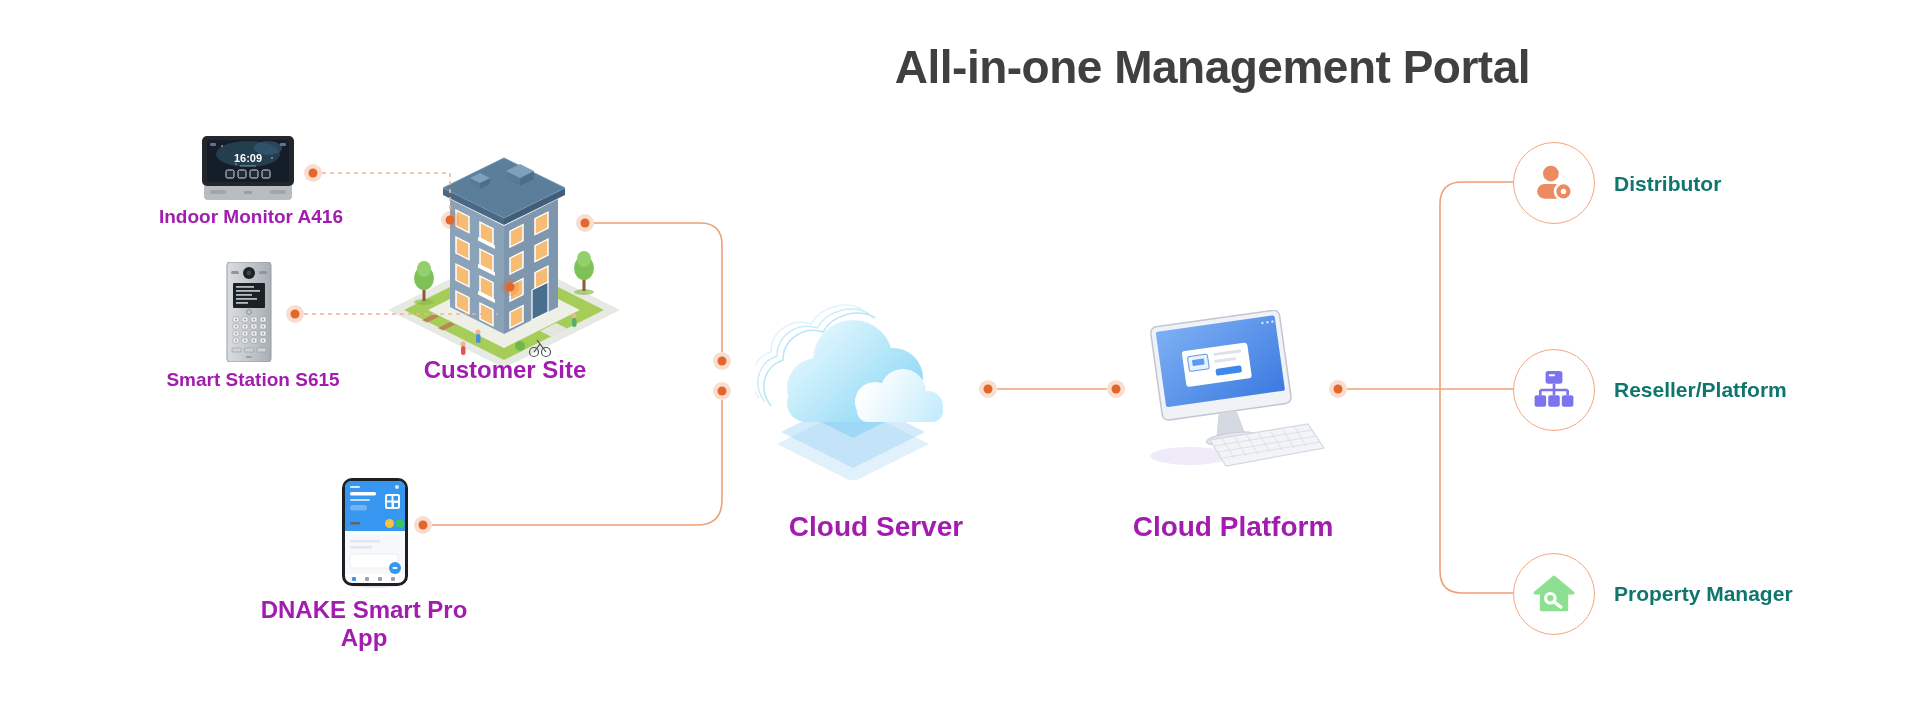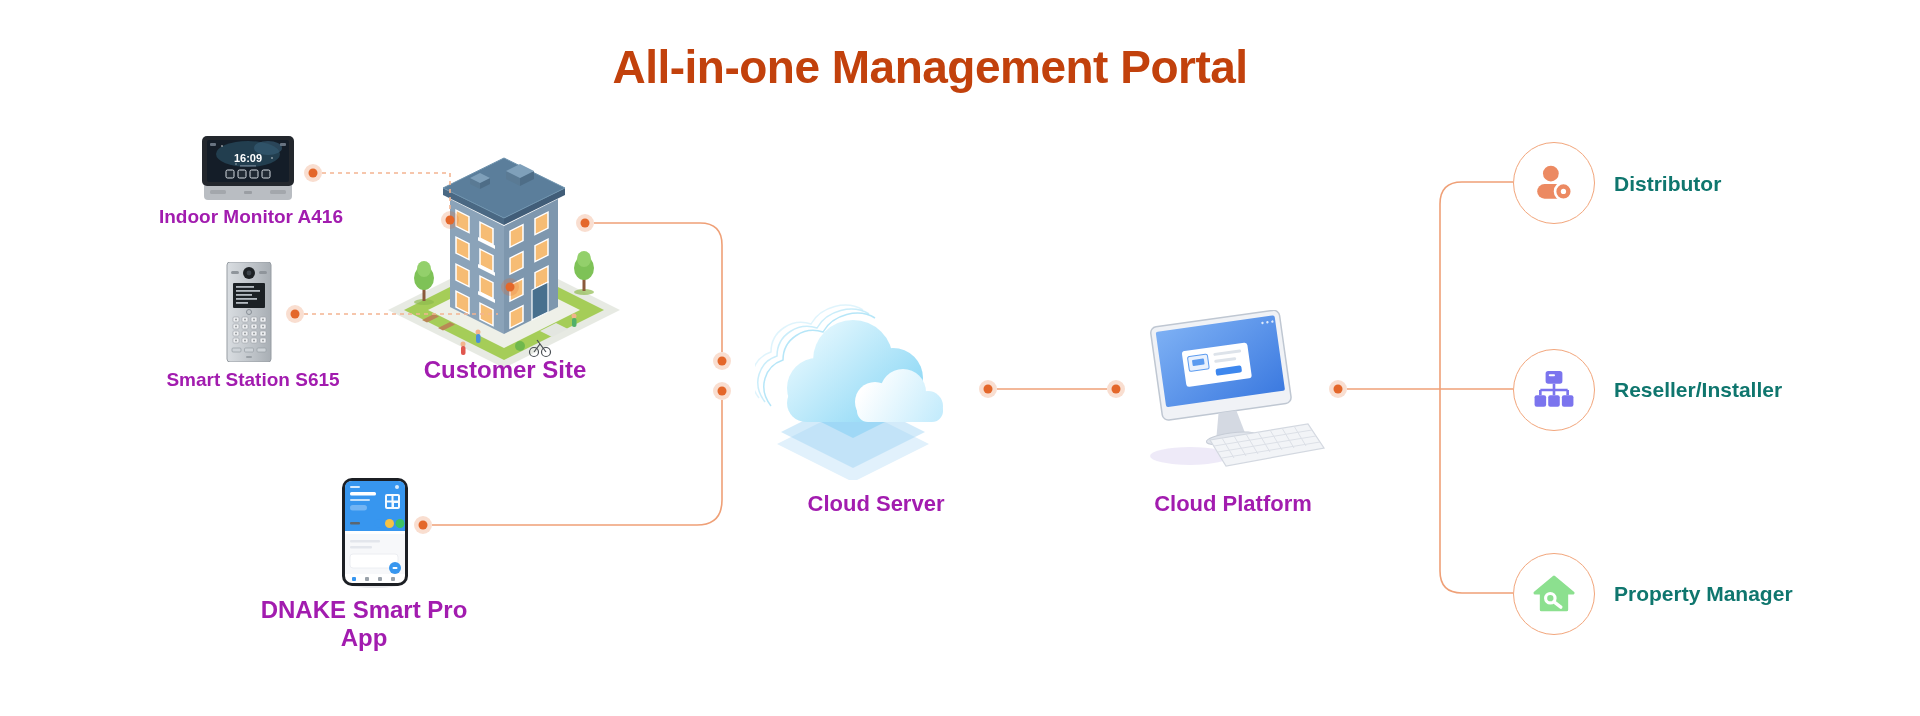--- a/index.html
+++ b/index.html
@@ -1,24 +1,24 @@
 <!DOCTYPE html>
 <html><head>
 <meta charset="utf-8">
 <style>
   html,body{margin:0;padding:0;background:#fff;}
   #canvas{position:relative;width:1920px;height:716px;background:#fff;overflow:hidden;
           font-family:"Liberation Sans","DejaVu Sans",sans-serif;}
   .abs{position:absolute;}
-  #page-title{left:330px;top:40px;width:1200px;text-align:center;
-    font-size:46px;font-weight:800;letter-spacing:-0.5px;color:#c2410c;z-index:3;}
+  #page-title{left:330px;top:40px;width:1200px;text-align:right;
+    font-size:46px;font-weight:800;letter-spacing:-0.5px;color:#404040;z-index:3;}
   .node-label{color:#a21caf;font-weight:600;text-align:center;z-index:3;}
   .lbl-sm{font-size:19px;}
   .lbl-lg{font-size:24px;}
-  .lbl-xl{font-size:22px;}
+  .lbl-xl{font-size:28px;margin-top:20px;}
   .role-label{color:#0f766e;font-weight:600;font-size:21px;z-index:3;}
   #connector-layer{left:0;top:0;z-index:2;pointer-events:none;}
   .illus{z-index:1;}
   .role-circle{width:80px;height:80px;border-radius:50%;background:#fff;
     border:1.5px solid #f2a67c;display:flex;align-items:center;justify-content:center;z-index:3;}
 </style>
 </head>
 <body>
 
 <div id="canvas">
@@ -355,21 +355,21 @@
   <div class="abs role-circle" style="left:1513px;top:349px">
     <svg width="42" height="42" viewBox="0 0 40 40">
       <rect x="12" y="2" width="16" height="12" rx="2.5" fill="#7b74ee"></rect>
       <rect x="15" y="5" width="6" height="2" rx="1" fill="#ffffff"></rect>
       <path d="M 20 14 V 20 M 7 20 H 33 M 7 20 V 25 M 20 20 V 25 M 33 20 V 25" fill="none" stroke-width="2.5" stroke="#7b74ee"></path>
       <rect x="1.5" y="25" width="11" height="11" rx="2" fill="#7b74ee"></rect>
       <rect x="14.5" y="25" width="11" height="11" rx="2" fill="#7b74ee"></rect>
       <rect x="27.5" y="25" width="11" height="11" rx="2" fill="#7b74ee"></rect>
     </svg>
   </div>
-  <div class="abs role-label" style="left:1614px;top:378px">Reseller/Installer</div>
+  <div class="abs role-label" style="left:1614px;top:378px">Reseller/Platform</div>
 
   <div class="abs role-circle" style="left:1513px;top:553px">
     <svg width="42" height="42" viewBox="0 0 40 40">
       <path d="M 20 4 L 38 19 H 32 V 35 H 8 V 19 H 2 Z" stroke-linejoin="round" stroke-width="3" fill="#8ce08f"></path>
       <path d="M 20 4 L 38 19 H 32 V 35 H 8 V 19 H 2 Z" fill="none" stroke-linejoin="round" stroke-width="3" stroke="#8ce08f"></path>
       <circle cx="16.5" cy="24" r="4.5" fill="none" stroke="#ffffff" stroke-width="3"></circle>
       <path d="M 20 27.5 L 26.5 32.5" stroke="#ffffff" stroke-width="3.2" stroke-linecap="round"></path>
     </svg>
   </div>
   <div class="abs role-label" style="left:1614px;top:582px">Property Manager</div>

